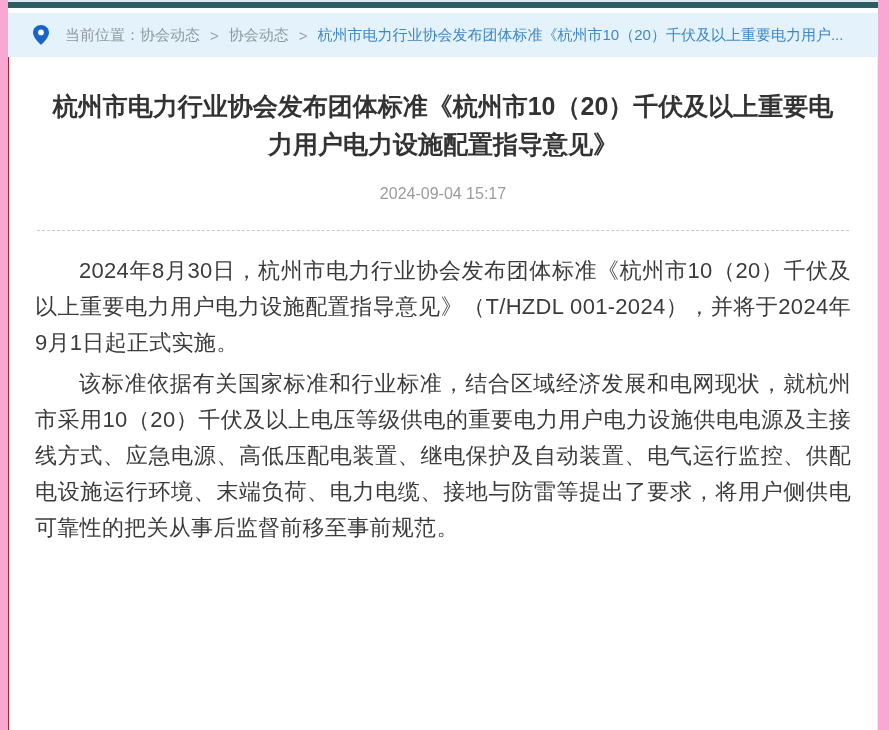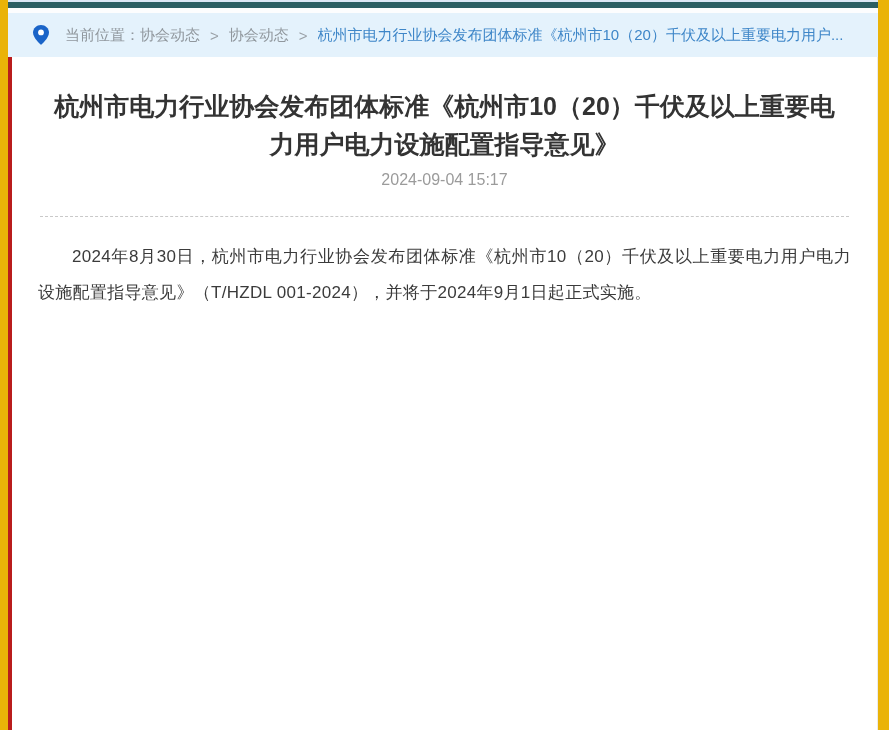--- a/index.html
+++ b/index.html
@@ -8,21 +8,21 @@
     width: 889px;
     height: 730px;
     background: #ffffff;
     font-family: "Liberation Sans", "DejaVu Sans", sans-serif;
     overflow: hidden;
   }
   .page-frame {
     position: relative;
     width: 889px;
     height: 730px;
-    background: #eab308;
+    background: #f9a8d4;
   }
   .panel {
     margin-left: 8px;
     width: 870px;
     height: 730px;
     display: flex;
     flex-direction: column;
   }
   .top-strip {
     height: 2px;
@@ -69,47 +69,47 @@
     color: #3e86c8;
     text-decoration: none;
     cursor: pointer;
     overflow: hidden;
     text-overflow: ellipsis;
     max-width: 560px;
   }
   .content {
     flex: 1;
     background: #ffffff;
-    border-left: 4px solid #b91c1c;
+    border-left: 1px solid #b91c1c;
     border-right: 1px solid #ebebeb;
     padding: 30px 26px 16px 26px;
   }
   .article-title {
     margin: 0;
     padding: 0 14px;
     font-size: 25px;
     line-height: 38px;
     font-weight: bold;
     color: #333333;
     text-align: center;
   }
   .article-date {
-    margin-top: 8px;
+    margin-top: 22px;
     text-align: center;
     font-size: 16px;
     color: #9b9b9b;
   }
   .dashed-divider {
     border: none;
     border-top: 1px dashed #c9c9c9;
     margin: 27px 2px 22px 2px;
   }
   .article-body p {
     margin: 0 0 5px 0;
-    font-size: 17px;
+    font-size: 22px;
     line-height: 36px;
     color: #3b3b3b;
     text-align: justify;
     text-indent: 2em;
     letter-spacing: 0.3px;
   }
 </style>
 </head>
 <body>
 
@@ -134,17 +134,18 @@
       <span class="crumb-sep">&gt;</span>
       <a class="crumb-current">杭州市电力行业协会发布团体标准《杭州市10（20）千伏及以上重要电力用户...</a>
     </div>
 
     <div class="content">
       <h1 class="article-title">杭州市电力行业协会发布团体标准《杭州市10（20）千伏及以上重要电力用户电力设施配置指导意见》</h1>
       <div class="article-date">2024-09-04 15:17</div>
       <hr class="dashed-divider">
       <div class="article-body">
         <p>2024年8月30日，杭州市电力行业协会发布团体标准《杭州市10（20）千伏及以上重要电力用户电力设施配置指导意见》（T/HZDL 001-2024），并将于2024年9月1日起正式实施。</p>
+        <p>该标准依据有关国家标准和行业标准，结合区域经济发展和电网现状，就杭州市采用10（20）千伏及以上电压等级供电的重要电力用户电力设施供电电源及主接线方式、应急电源、高低压配电装置、继电保护及自动装置、电气运行监控、供配电设施运行环境、末端负荷、电力电缆、接地与防雷等提出了要求，将用户侧供电可靠性的把关从事后监督前移至事前规范。</p>
       </div>
     </div>
 
   </div>
 </div>
 
 </body></html>

